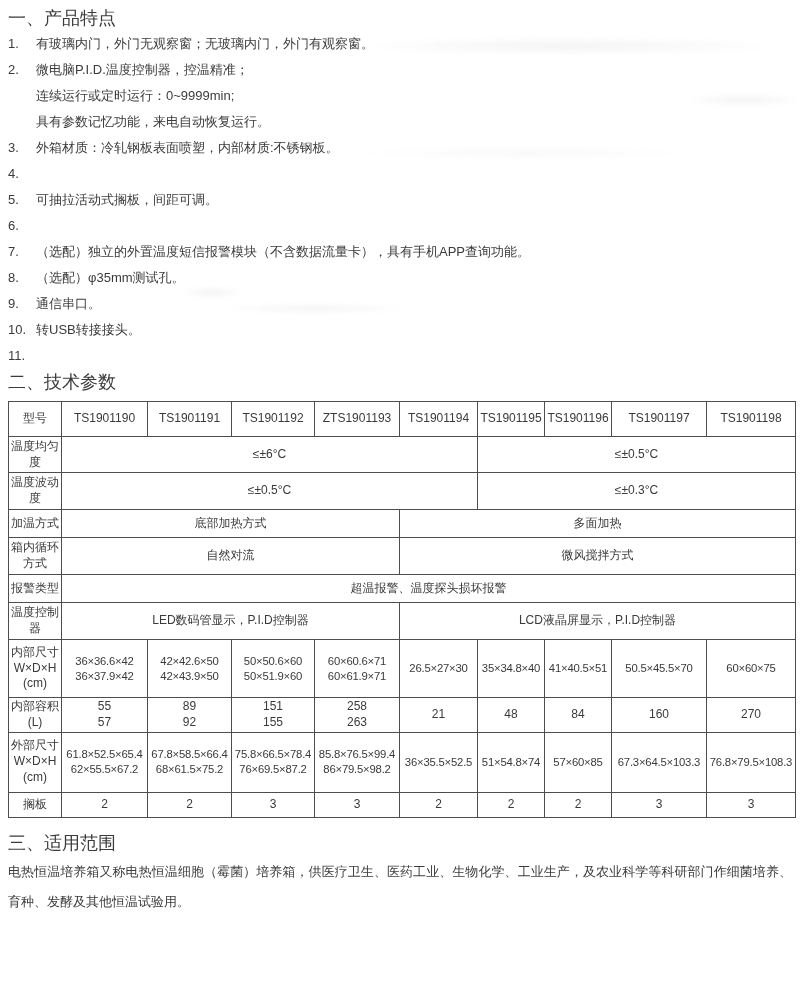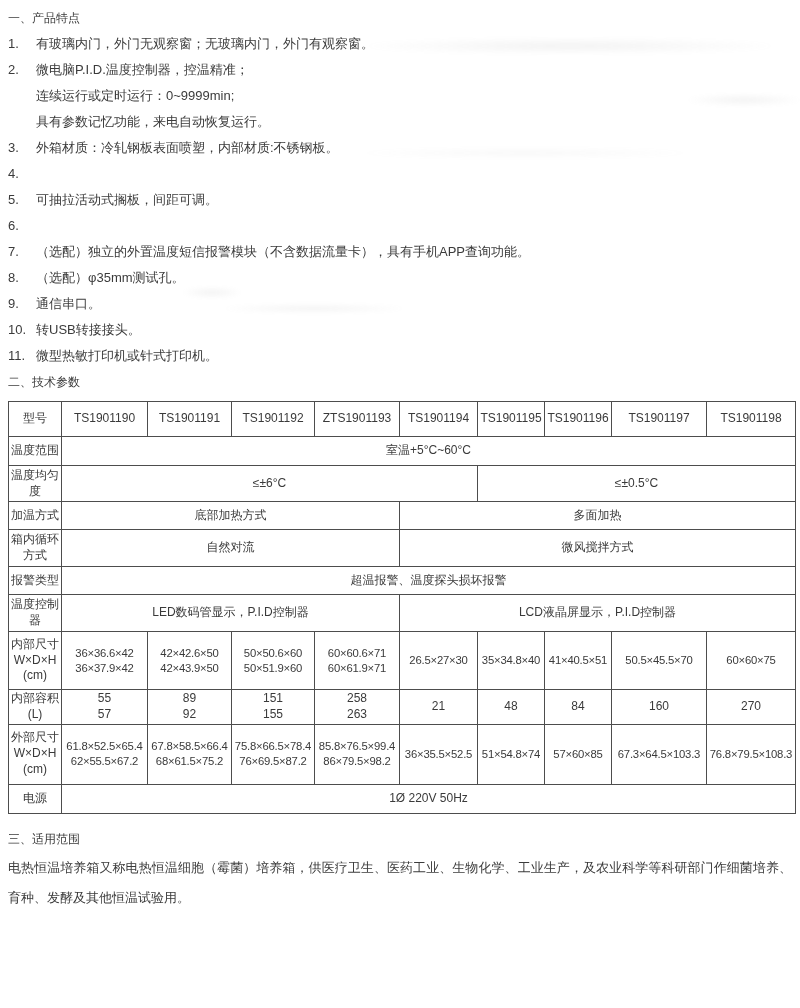--- a/index.html
+++ b/index.html
@@ -2,21 +2,21 @@
 <html><head>
 <meta charset="utf-8">
 <style>
   html,body{margin:0;padding:0;}
   body{
     width:800px;height:1008px;background:#ffffff;position:relative;overflow:hidden;
     font-family:"Liberation Sans","DejaVu Sans",sans-serif;color:#3b3b3b;
     -webkit-font-smoothing:antialiased;
   }
   .doc{padding:5px 8px 0 8px;position:relative;}
-  .sec-title{font-size:12px;line-height:26px;}
+  .sec-title{font-size:18px;line-height:26px;}
   .feature{display:flex;font-size:13px;line-height:26px;}
   .feature .num{flex:0 0 28px;width:28px;}
   .feature .txt{white-space:pre-line;}
   table.specs{border-collapse:collapse;table-layout:fixed;width:787px;margin-top:6px;}
   table.specs td{
     border:1px solid #4d4d4d;text-align:center;vertical-align:middle;
     font-size:12px;line-height:1.32;color:#3a3a3a;padding:1px 0;overflow:hidden;
   }
   td.pre{white-space:pre-line;}
   tr.r1{height:35px;} tr.r2{height:29px;} tr.r3{height:36px;} tr.r4{height:37px;}
@@ -82,21 +82,20 @@
   <div class="feature">
     <span class="num">9.</span>
     <span class="txt">通信串口。</span>
   </div>
   <div class="feature">
     <span class="num">10.</span>
     <span class="txt">转USB转接接头。</span>
   </div>
   <div class="feature">
     <span class="num">11.</span>
-    <span class="txt">微型热敏打印机或针式打印机。</span>
   </div>
 
   <div class="sec-title">二、技术参数</div>
 
   <table class="specs">
     <colgroup>
       <col style="width:53px">
         <col style="width:86px">
         <col style="width:84px">
         <col style="width:83px">
@@ -113,29 +112,31 @@
         <td>TS1901190</td>
         <td>TS1901191</td>
         <td>TS1901192</td>
         <td>ZTS1901193</td>
         <td>TS1901194</td>
         <td>TS1901195</td>
         <td>TS1901196</td>
         <td>TS1901197</td>
         <td>TS1901198</td>
       </tr>
-      <tr class="r2">
-        <td class="lbl">温度范围</td>
-        <td colspan="9">室温+5°C~60°C</td>
-      </tr>
       <tr class="r3">
         <td class="lbl pre">温度均匀
 度</td>
         <td colspan="5">≤±6°C</td>
         <td colspan="4">≤±0.5°C</td>
+      </tr>
+      <tr class="r4">
+        <td class="lbl pre">温度波动
+度</td>
+        <td colspan="5">≤±0.5°C</td>
+        <td colspan="4">≤±0.3°C</td>
       </tr>
       <tr class="r5">
         <td class="lbl">加温方式</td>
         <td colspan="4">底部加热方式</td>
         <td colspan="5">多面加热</td>
       </tr>
       <tr class="r6">
         <td class="lbl pre">箱内循环
 方式</td>
         <td colspan="4">自然对流</td>
@@ -197,22 +198,30 @@
         <td class="pre">75.8×66.5×78.4
 76×69.5×87.2</td>
         <td class="pre">85.8×76.5×99.4
 86×79.5×98.2</td>
         <td class="pre">36×35.5×52.5</td>
         <td class="pre">51×54.8×74</td>
         <td class="pre">57×60×85</td>
         <td class="pre">67.3×64.5×103.3</td>
         <td class="pre">76.8×79.5×108.3</td>
       </tr>
-      <tr class="r14">
-        <td class="lbl">电源</td>
-        <td colspan="9">1Ø 220V 50Hz</td>
+      <tr class="r12">
+        <td class="lbl">搁板</td>
+        <td>2</td>
+        <td>2</td>
+        <td>3</td>
+        <td>3</td>
+        <td>2</td>
+        <td>2</td>
+        <td>2</td>
+        <td>3</td>
+        <td>3</td>
       </tr>
     </tbody>
   </table>
 
   <div class="sec-title scope-title">三、适用范围</div>
   <div class="scope-text">电热恒温培养箱又称电热恒温细胞（霉菌）培养箱，供医疗卫生、医药工业、生物化学、工业生产，及农业科学等科研部门作细菌培养、育种、发酵及其他恒温试验用。</div>
 </div>
 
 </body></html>

